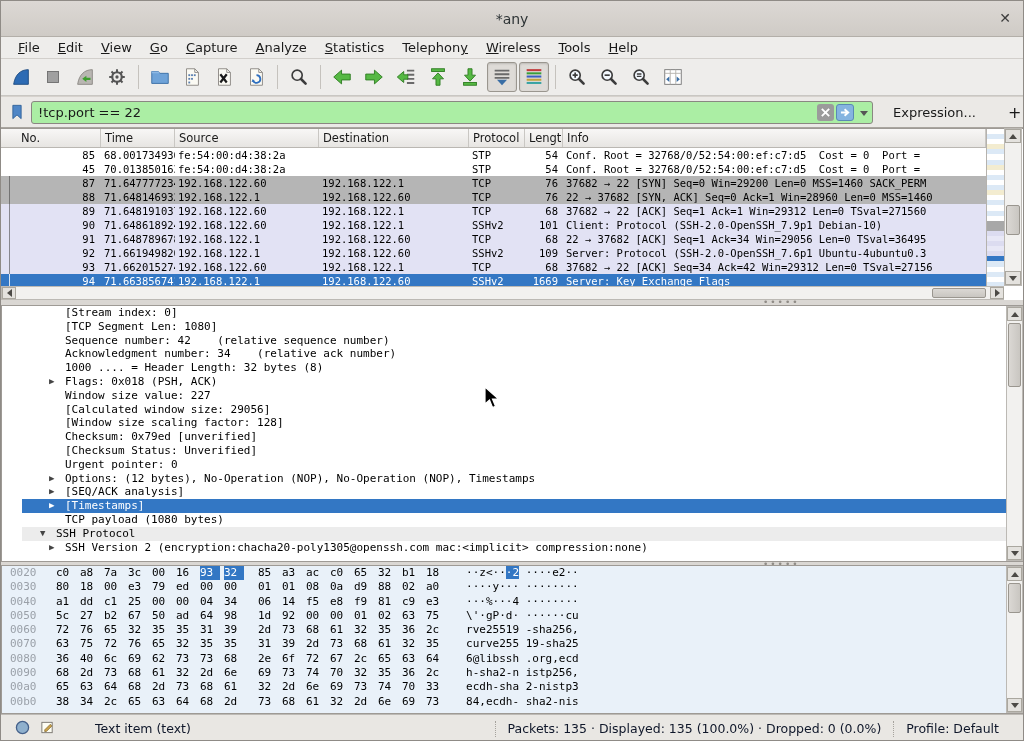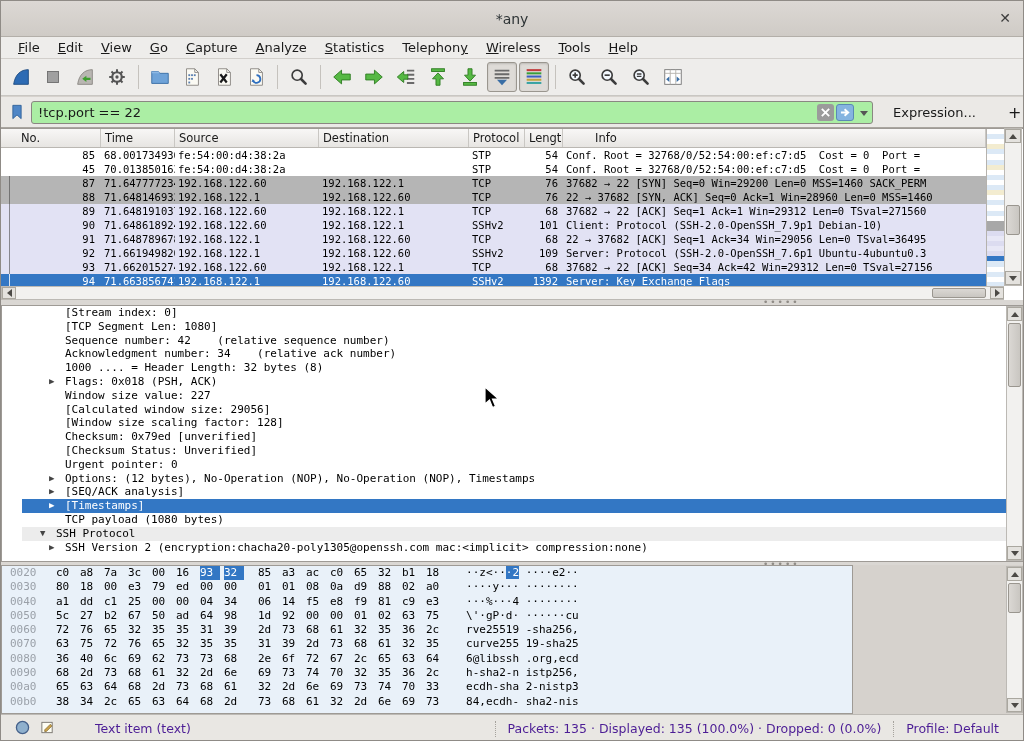--- a/index.html
+++ b/index.html
@@ -80,31 +80,31 @@
 
   
   .detail { position:absolute; left:0; top:304px; width:1024px; height:257px; background:#fff; border:1px solid #9e9a95; overflow:hidden;}
   .dline { position:relative; height:13.8px; line-height:13.8px; font-family:"DejaVu Sans Mono","Liberation Mono",monospace; font-size:11px; color:#000; white-space:pre;margin-left:20px;}
   .dline .tri { position:absolute; font-size:9px; color:#444; top:0;}
   .dline.sel { background:#3377c4; color:#fff;}
   .dline.sel .tri { color:#fff;}
   .dline.section { background:#ececec;}
 
   
-  .hexpane { position:absolute; left:0; top:564px; width:852px; height:149px; background:#e9f1f9; border:1px solid #9e9a95; overflow:hidden;
+  .hexpane { position:absolute; left:0; top:564px; width:1024px; height:149px; background:#e9f1f9; border:1px solid #9e9a95; overflow:hidden;
     font-family:"DejaVu Sans Mono","Liberation Mono",monospace; font-size:11px;}
   .hrow { position:relative; height:14.3px; line-height:14.3px; white-space:pre; color:#000;}
   .hoff { position:absolute; left:8px; color:#9aa0a8; }
   .hbyte { position:absolute; width:20px; }
   .hbyte.hl, .hasc span.hl { background:#3377c4; color:#fff; }
   .hasc { position:absolute; left:464px; }
 
   
   .statusbar { position:absolute; left:0; top:713px; width:100%; height:28px; background:#e9e7e3; border-top:1px solid #bdbab5;
-    display:flex; align-items:center; font-size:12.5px; color:#4c1d95;}
+    display:flex; align-items:center; font-size:12.5px; color:#0f172a;}
   .statusbar .expert { margin-left:14px; }
   .statusbar .comment { margin-left:10px; }
   .shelp { margin-left:40px; }
   .spacer { flex:1; }
   .sdiv { width:1px; height:16px; border-left:1px dotted #a5a29c; margin:0 12px; }
   .sprofile { margin-right:24px; }
 
   .cursor { position:absolute; left:483px; top:385px; width:17px; height:24px; z-index:50; pointer-events:none;}
 </style>
 </head>
@@ -299,21 +299,21 @@
   </div>
 
   <div class="plist">
     <div class="phead" id="phead">
         <div class="phc" style="width: 100px; flex: 0 0 auto; padding-left: 20px;">No.</div>
         <div class="phc" style="width: 74px; flex: 0 0 auto;">Time</div>
         <div class="phc" style="width: 144px; flex: 0 0 auto;">Source</div>
         <div class="phc" style="width: 150px; flex: 0 0 auto;">Destination</div>
         <div class="phc" style="width: 56px; flex: 0 0 auto;">Protocol</div>
         <div class="phc" style="width: 38px; flex: 0 0 auto;">Length</div>
-        <div class="phc" style="flex: 1 1 0%; margin-left: 28px;">Info</div>
+        <div class="phc" style="flex: 1 1 0%;">Info</div>
       </div>
     <div class="prows" id="prows">
         <div class="prow plain">
           <div class="pc c-no">85</div>
           <div class="pc c-time">68.001734936</div>
           <div class="pc c-src">fe:54:00:d4:38:2a</div>
           <div class="pc c-dst"></div>
           <div class="pc c-proto">STP</div>
           <div class="pc c-len">54</div>
           <div class="pc c-info">Conf. Root = 32768/0/52:54:00:ef:c7:d5  Cost = 0  Port =</div>
@@ -389,21 +389,21 @@
           <div class="pc c-proto">TCP</div>
           <div class="pc c-len">68</div>
           <div class="pc c-info">37682 → 22 [ACK] Seq=34 Ack=42 Win=29312 Len=0 TSval=27156</div>
         </div>
         <div class="prow selected bracket">
           <div class="pc c-no">94</div>
           <div class="pc c-time">71.663856741</div>
           <div class="pc c-src">192.168.122.1</div>
           <div class="pc c-dst">192.168.122.60</div>
           <div class="pc c-proto">SSHv2</div>
-          <div class="pc c-len">1392</div>
+          <div class="pc c-len">1669</div>
           <div class="pc c-info">Server: Key Exchange Flags</div>
         </div>
       </div>
     <div class="minimap" id="minimap">
         <div style="height: 5.1px; background: rgb(255, 255, 255);"></div>
         <div style="height: 5.1px; background: rgb(220, 233, 246);"></div>
         <div style="height: 5.1px; background: rgb(255, 255, 255);"></div>
         <div style="height: 5.1px; background: rgb(243, 236, 208);"></div>
         <div style="height: 5.1px; background: rgb(220, 233, 246);"></div>
         <div style="height: 5.1px; background: rgb(255, 255, 255);"></div>

